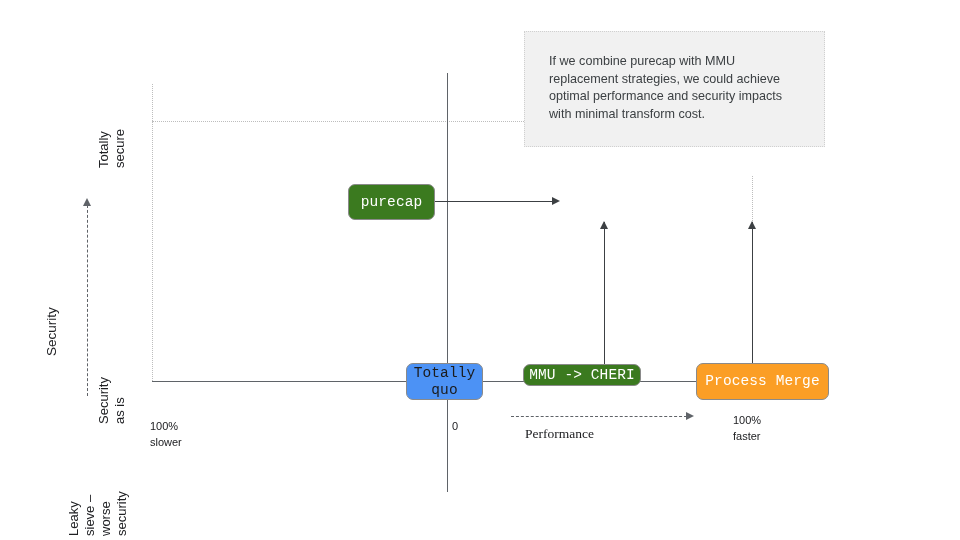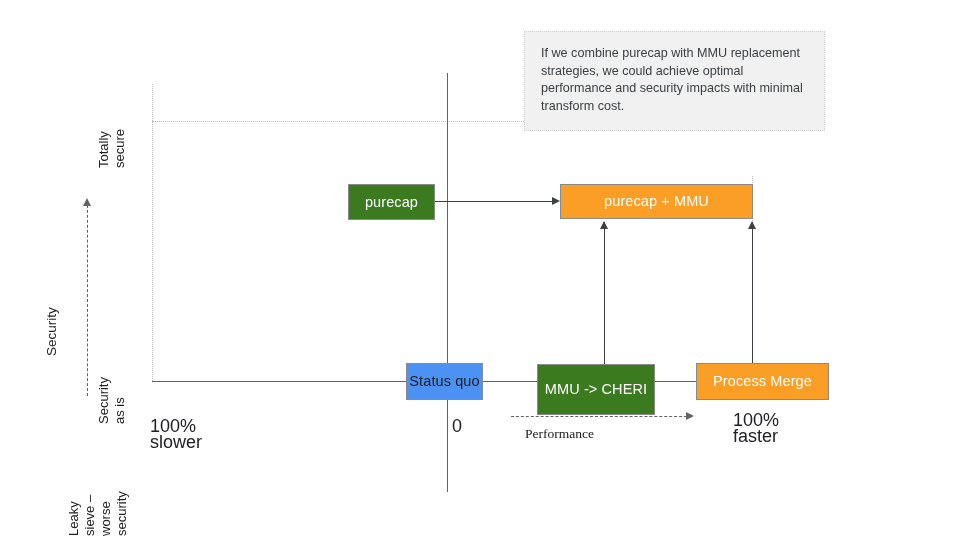--- a/index.html
+++ b/index.html
@@ -58,39 +58,40 @@
     top: 121px;
     height: 0;
     width: 672px;
     border-top: 1px dotted #bdbdbd;
   }
 
   
   .node {
     position: absolute;
     box-sizing: border-box;
-    border-radius: 0;
+    border-radius: 7px;
     border: 1px solid #8a8a8a;
     display: flex;
     align-items: center;
     justify-content: center;
     text-align: center;
     font-size: 14.5px;
     line-height: 17px;
     letter-spacing: .1px;
     z-index: 5;
+    font-family: Liberation Mono, monospace;
   }
   .node-green  { background: #3b7a1f; color: #ffffff; }
   .node-orange { background: #fb9e25; color: #ffffff; }
   .node-blue   { background: #4c92f5; color: #1b1b1b; }
 
   #node-purecap       { left: 348px; top: 184px; width: 87px;  height: 36px; }
   #node-purecap-mmu   { left: 560px; top: 184px; width: 193px; height: 35px; }
   #node-status-quo    { left: 406px; top: 363px; width: 77px;  height: 37px; }
-  #node-mmu-cheri     { left: 537px; top: 364px; width: 118px; height: 51px; }
+  #node-mmu-cheri     { left: 523px; top: 364px; width: 118px; height: 22px; }
   #node-process-merge { left: 696px; top: 363px; width: 133px; height: 37px; }
 
   
   .conn {
     position: absolute;
     background: #3c4043;
     z-index: 2;
   }
   
   #conn-purecap-h { left: 435px; top: 201px; width: 118px; height: 1px; }
@@ -151,21 +152,21 @@
     top: 412px;
     width: 0; height: 0;
     border-top: 4.5px solid transparent;
     border-bottom: 4.5px solid transparent;
     border-left: 8px solid #5f6368;
   }
 
   
   .lbl {
     position: absolute;
-    font-size: 18px;
+    font-size: 11px;
     line-height: 16px;
     color: #202124;
     white-space: pre-line;
   }
   .lbl-rot {
     position: absolute;
     transform-origin: left top;
     transform: rotate(-90deg);
     font-size: 13px;
     line-height: 16px;
@@ -189,21 +190,21 @@
     left: 524px;
     top: 31px;
     width: 301px;
     box-sizing: border-box;
     background: #f1f1f1;
     border: 1px dotted #d0d0d0;
     padding: 13px 16px 15px 16px;
     z-index: 6;
   }
   #annotation p {
-    margin: 0;
+    margin: 8px;
     font-size: 12.6px;
     line-height: 17.5px;
     color: #3c4043;
   }
   #annotation p + p { margin-top: 17px; }
 </style>
 </head>
 <body>
 
 <div id="canvas">
@@ -227,23 +228,22 @@
   <div class="conn" id="conn-procmerge-v"></div>
   <div class="arrowhead arrow-up" id="ah-procmerge"></div>
 
   <div class="dashed-v"></div>
   <div class="dashed-v-head"></div>
   <div class="dashed-h"></div>
   <div class="dashed-h-head"></div>
 
   <div class="node node-green" id="node-purecap">purecap</div>
 
-  <div class="node node-orange" id="node-purecap-mmu">purecap + MMU</div>
-
-  <div class="node node-blue" id="node-status-quo">Status
+
+  <div class="node node-blue" id="node-status-quo">Totally
 quo</div>
 
   <div class="node node-green" id="node-mmu-cheri">MMU -&gt; CHERI</div>
 
   <div class="node node-orange" id="node-process-merge">Process
 Merge</div>
 
   <div class="lbl-rot" id="lbl-totally-secure">Totally
 secure</div>
 

